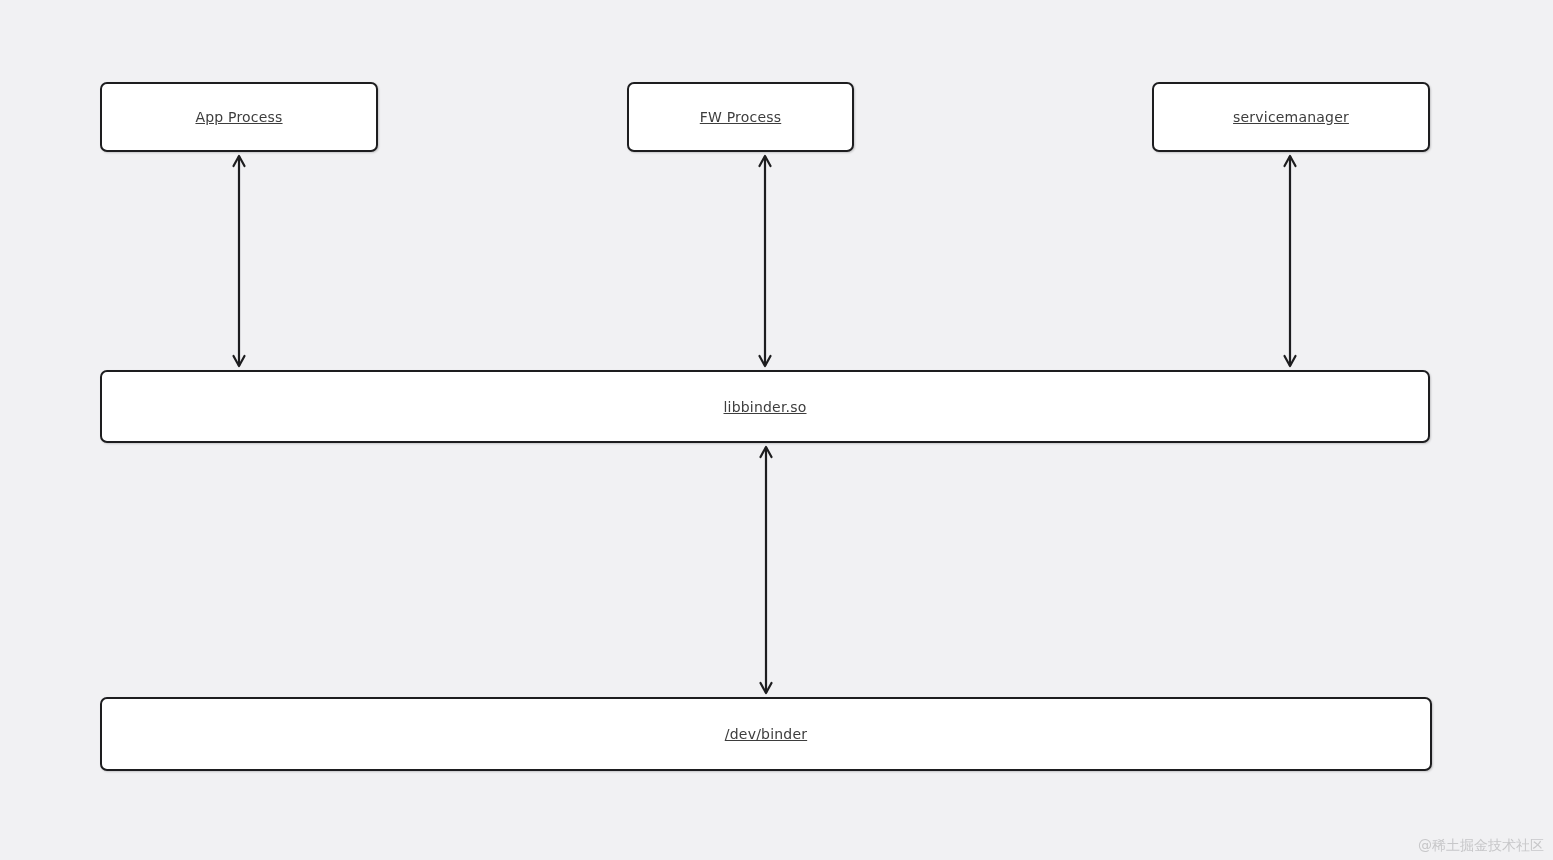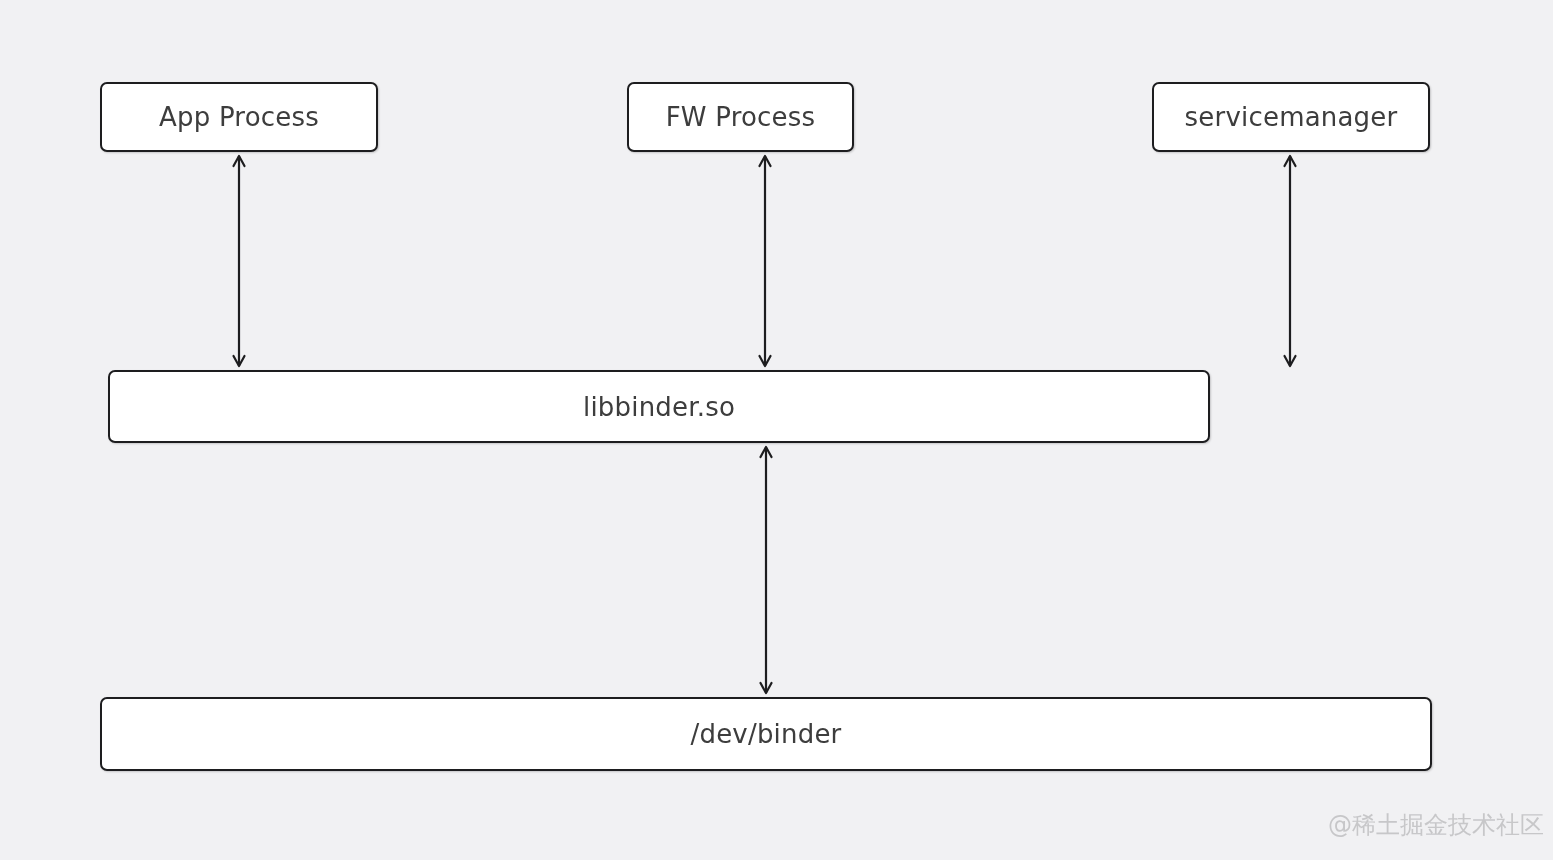--- a/index.html
+++ b/index.html
@@ -40,33 +40,34 @@
   .node {
     position: absolute;
     background: var(--node-fill);
     border: 2.5px solid var(--node-border);
     border-radius: 7px;
     box-shadow: 1px 1px 2px rgba(0,0,0,0.18);
     display: flex;
     align-items: center;
     justify-content: center;
     color: var(--text);
-    font-size: 26px;
+    font-size: 14px;
     letter-spacing: 0.2px;
+    text-decoration: underline;
   }
   .node-app-process     { left: 100px;  top: 82px;  width: 278px;  height: 70px; }
   .node-fw-process      { left: 627px;  top: 82px;  width: 227px;  height: 70px; }
   .node-servicemanager  { left: 1152px; top: 82px;  width: 278px;  height: 70px; }
-  .node-libbinder       { left: 108px;  top: 370px; width: 1102px; height: 73px; align-items: center; }
+  .node-libbinder       { left: 100px;  top: 370px; width: 1330px; height: 73px; align-items: center; }
   .node-dev-binder      { left: 100px;  top: 697px; width: 1332px; height: 74px; text-align: center; }
   .watermark {
     position: absolute;
     right: 9px;
-    bottom: 19px;
-    font-size: 24px;
+    bottom: 5px;
+    font-size: 14px;
     color: var(--watermark);
     font-family: "DejaVu Sans", "Liberation Serif", sans-serif;
   }
 </style>
 </head>
 <body>
 
 <div class="canvas">
 
   <svg class="edge-layer" viewBox="0 0 1553 860" xmlns="http://www.w3.org/2000/svg">

